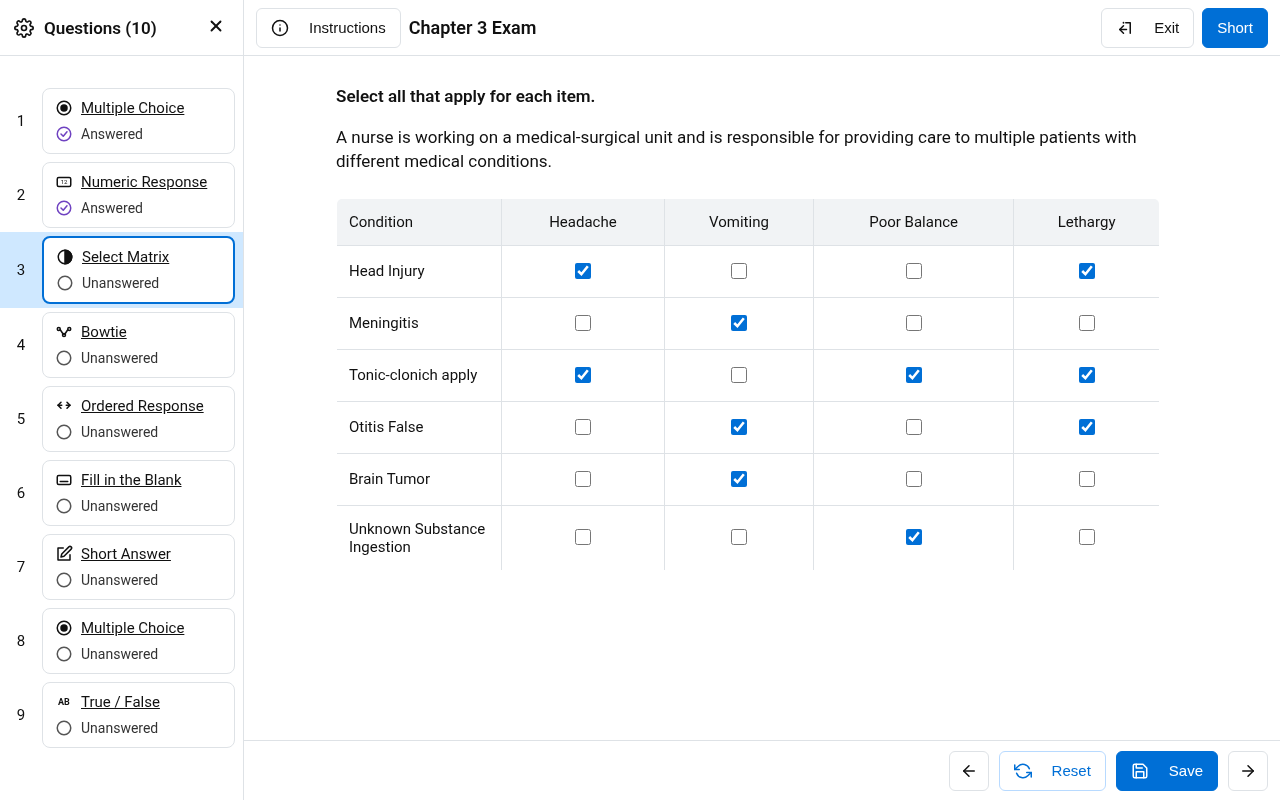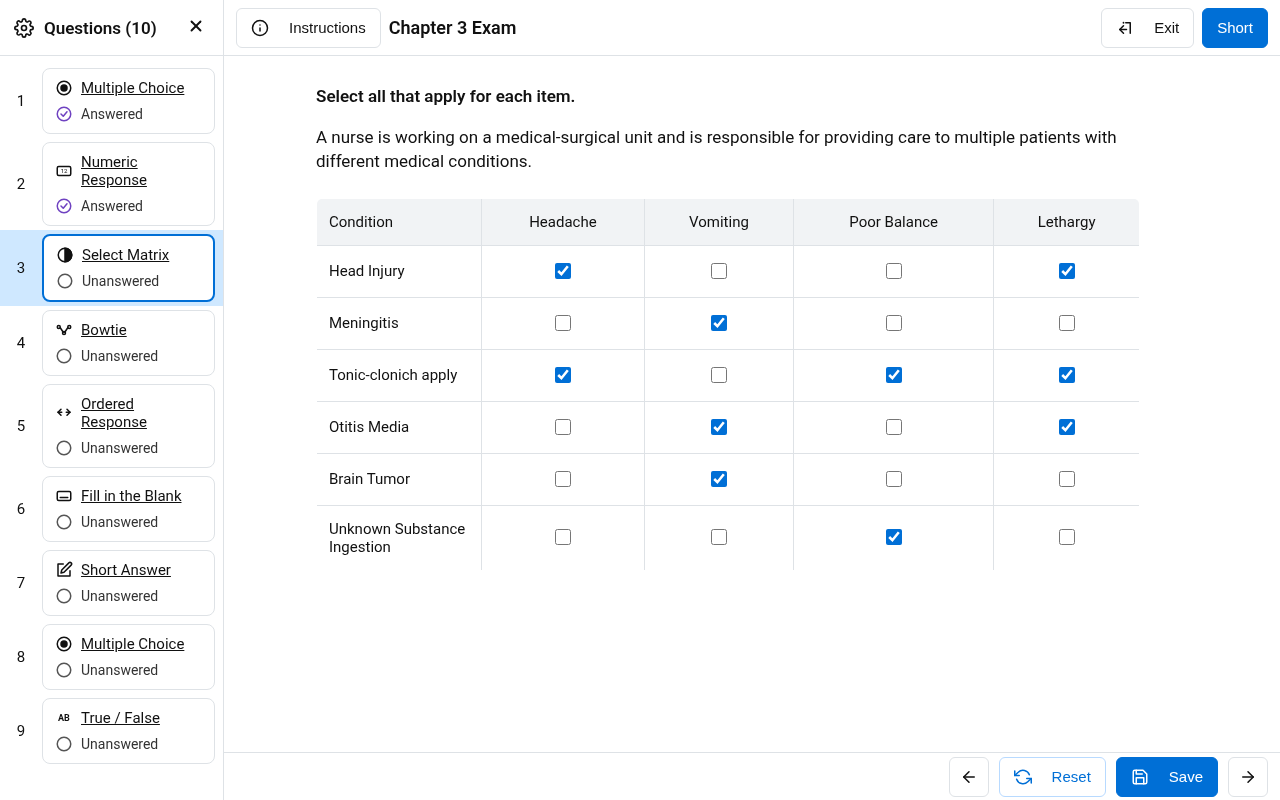--- a/index.html
+++ b/index.html
@@ -21,25 +21,26 @@
     color: var(--text);
     background: var(--bg);
     width: 1280px;
     height: 800px;
     overflow: hidden;
     display: flex;
   }
 
   
   .sidebar {
-    width: 224px;
+    width: 244px;
     height: 100%;
     border-right: 1px solid var(--border);
     display: flex;
     flex-direction: column;
+    gap: 20px;
   }
   .sidebar-head {
     height: 56px;
     display: flex;
     align-items: center;
     gap: 10px;
     padding: 0 14px;
     border-bottom: 1px solid var(--border);
   }
   .sidebar-head h2 {
@@ -199,21 +200,21 @@
   }
   .matrix td input[type="checkbox"] {
     width: 16px;
     height: 16px;
     accent-color: var(--blue);
     cursor: pointer;
   }
 
   
   .footer {
-    height: 48px;
+    height: 60px;
     border-top: 1px solid var(--border);
     display: flex;
     align-items: center;
     justify-content: flex-end;
     gap: 10px;
     padding: 0 12px;
   }
 </style>
 </head>
 <body>
@@ -500,21 +501,21 @@
               <td><input type="checkbox" style=""></td>
             </tr>
             <tr>
               <td>Tonic-clonich apply</td>
               <td><input type="checkbox" checked="" style=""></td>
               <td><input type="checkbox" style=""></td>
               <td><input type="checkbox" checked="" style=""></td>
               <td><input type="checkbox" checked="" style=""></td>
             </tr>
             <tr>
-              <td>Otitis Media</td>
+              <td>Otitis False</td>
               <td><input type="checkbox" style=""></td>
               <td><input type="checkbox" checked="" style=""></td>
               <td><input type="checkbox" style=""></td>
               <td><input type="checkbox" checked="" style=""></td>
             </tr>
             <tr>
               <td>Brain Tumor</td>
               <td><input type="checkbox" style=""></td>
               <td><input type="checkbox" checked="" style=""></td>
               <td><input type="checkbox" style=""></td>

